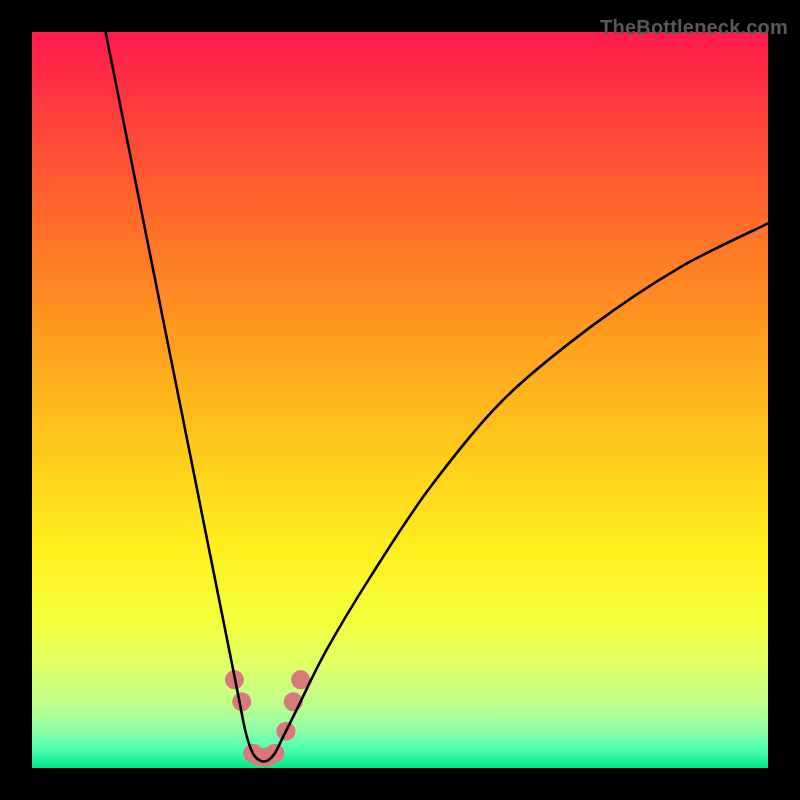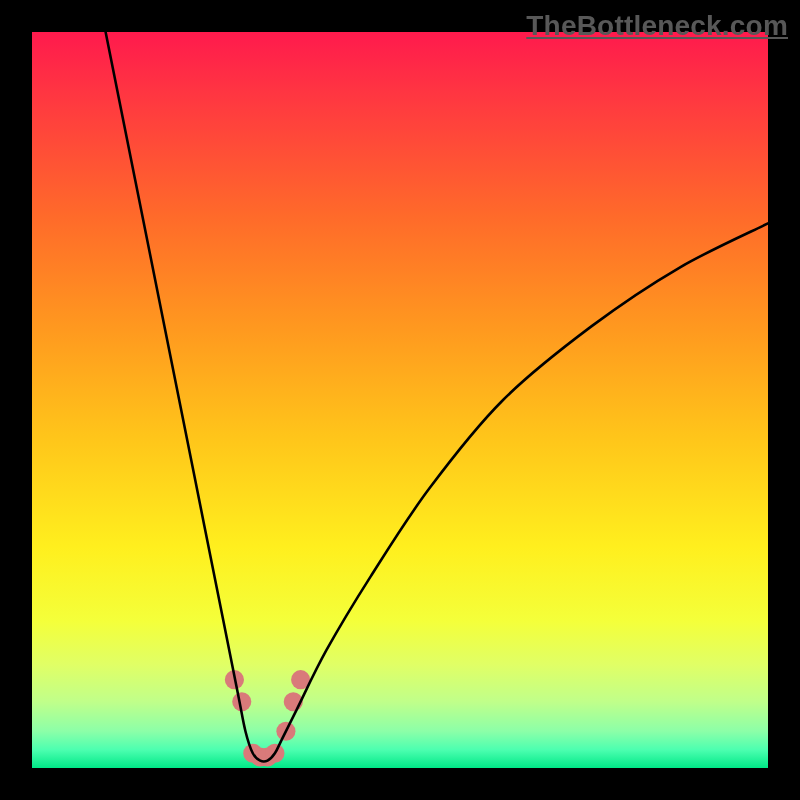--- a/index.html
+++ b/index.html
@@ -5,29 +5,28 @@
   * { margin: 0; padding: 0; box-sizing: border-box; }
   html, body { width: 800px; height: 800px; overflow: hidden; background: #000; }
   .frame {
     position: relative;
     width: 800px;
     height: 800px;
     background: #000;
   }
   .watermark {
     position: absolute;
-    top: 10px;
+    top: 16px;
     right: 12px;
     font-family: Arial, Helvetica, sans-serif;
-    font-size: 28px;
+    font-size: 20px;
     font-weight: 600;
     color: #585858;
     letter-spacing: 0.2px;
     z-index: 10;
-    text-decoration: underline;
   }
   .plot-area {
     position: absolute;
     left: 32px;
     top: 32px;
     width: 736px;
     height: 736px;
     overflow: hidden;
   }
   .gradient {

